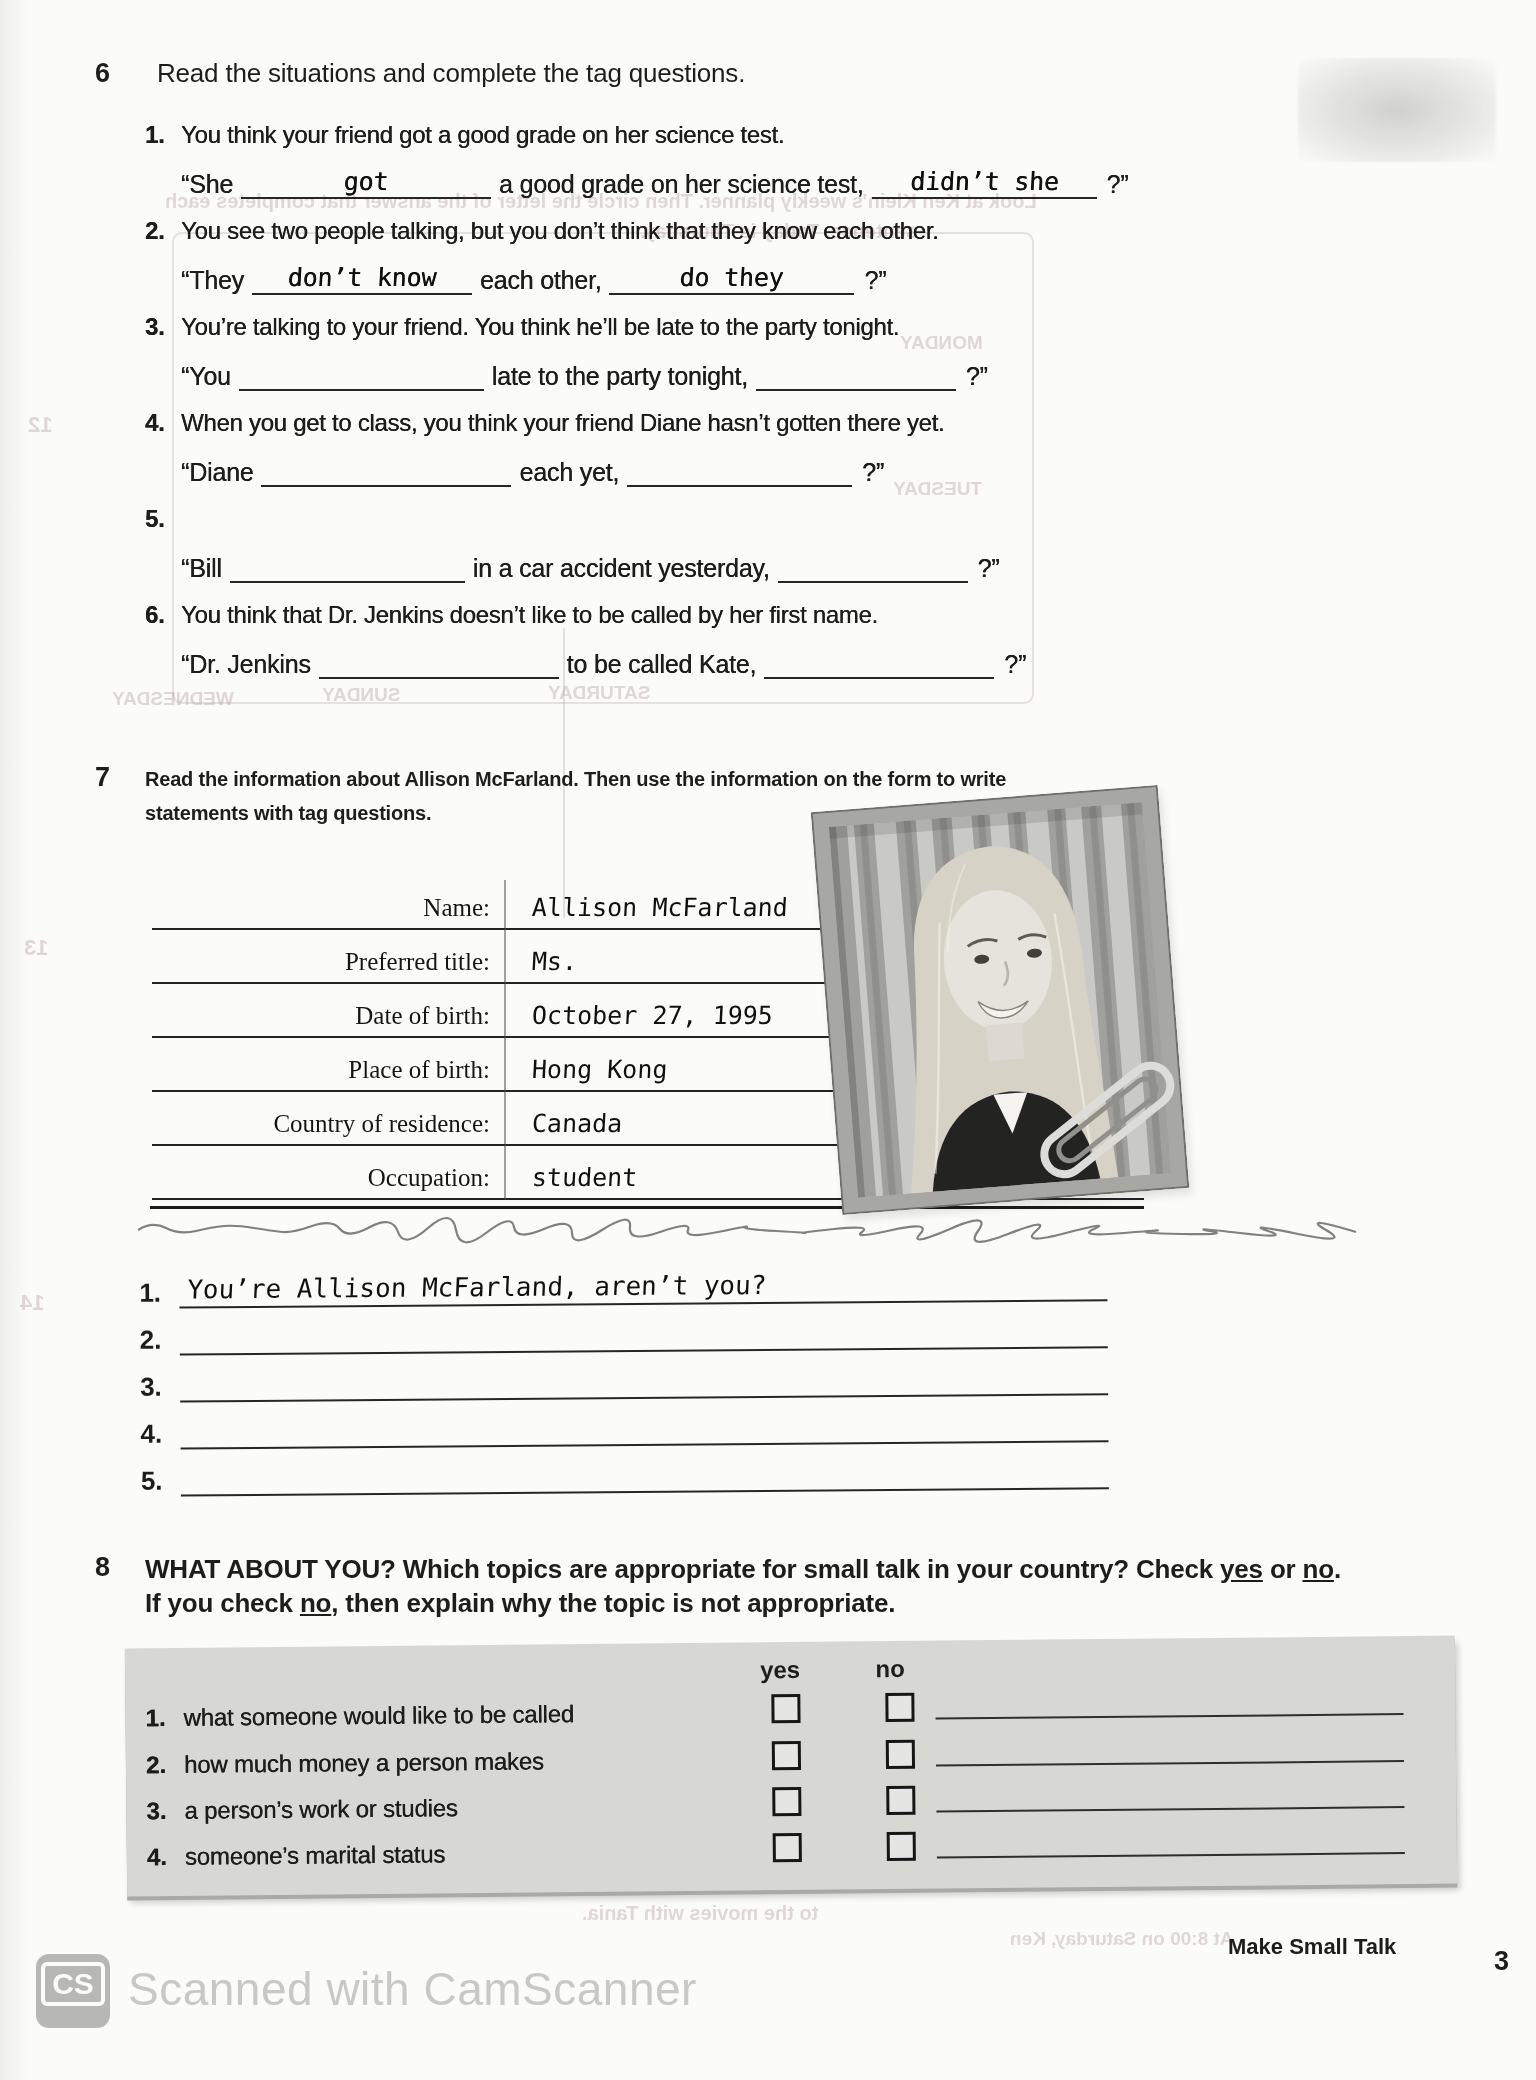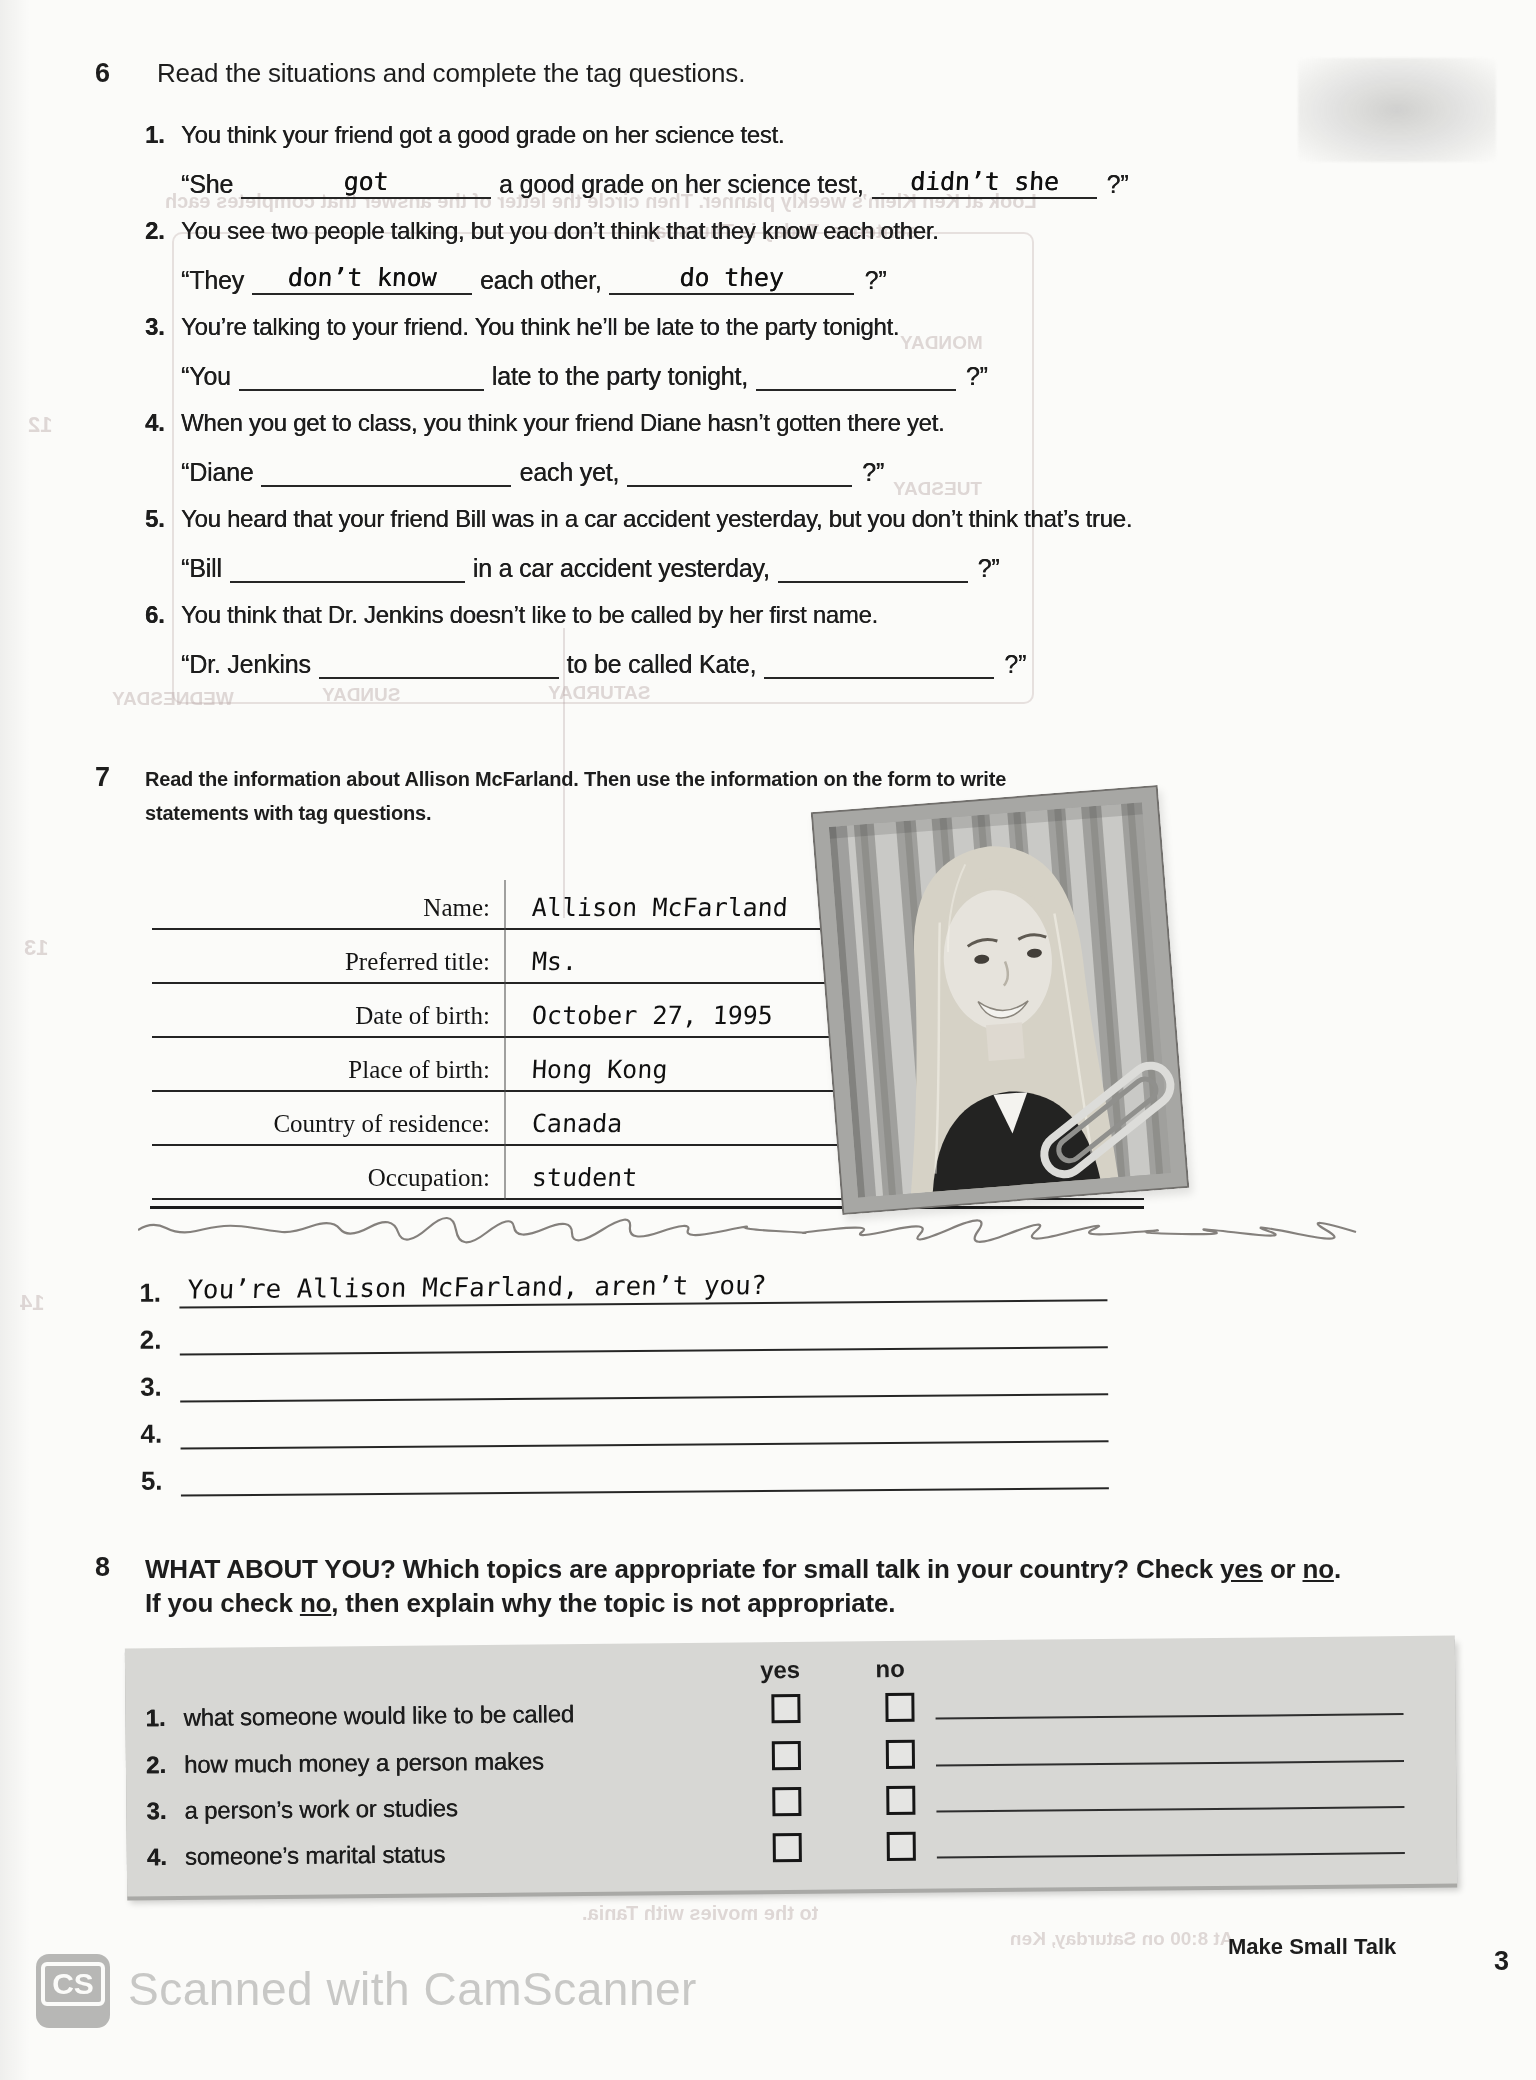--- a/index.html
+++ b/index.html
@@ -184,21 +184,20 @@
         </span>
       <span>each yet,</span>
       <span class="blank" style="width:225px">
           <span class="hand"></span>
         </span>
       <span class="qend">?”</span>
     </div>
 
     <div class="sit thick">
       <span class="inum">5.</span>
-      <span>You heard that your friend Bill was in a car accident yesterday, but you don’t think that’s true.</span>
     </div>
     <div class="quote thick">
       <span>“Bill</span>
       <span class="blank" style="width:235px">
           <span class="hand"></span>
         </span>
       <span>in a car accident yesterday,</span>
       <span class="blank" style="width:190px">
           <span class="hand"></span>
         </span>

